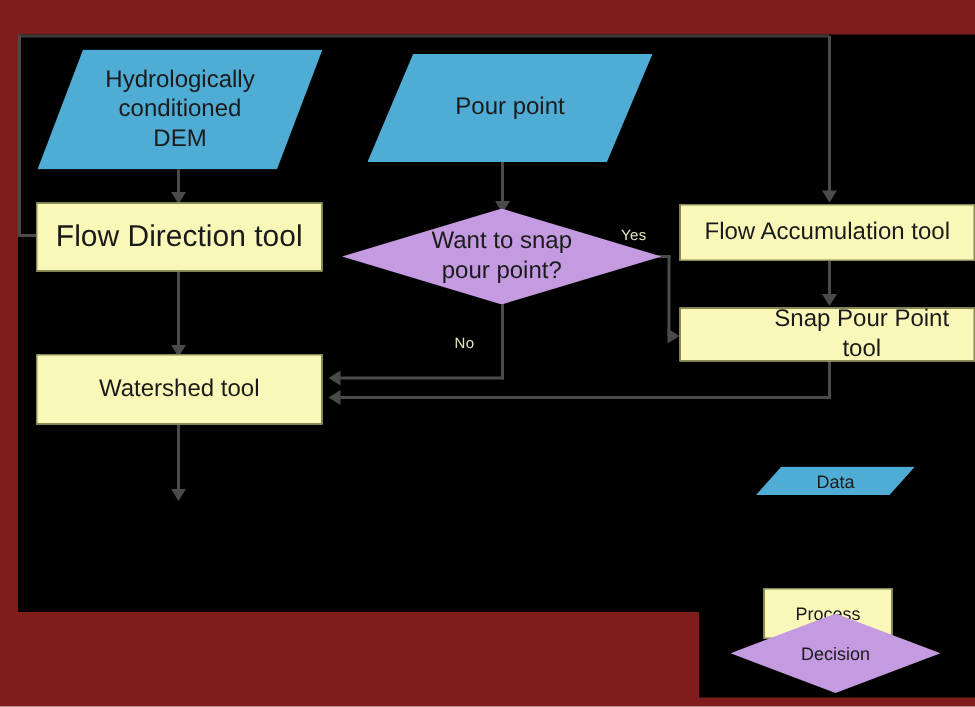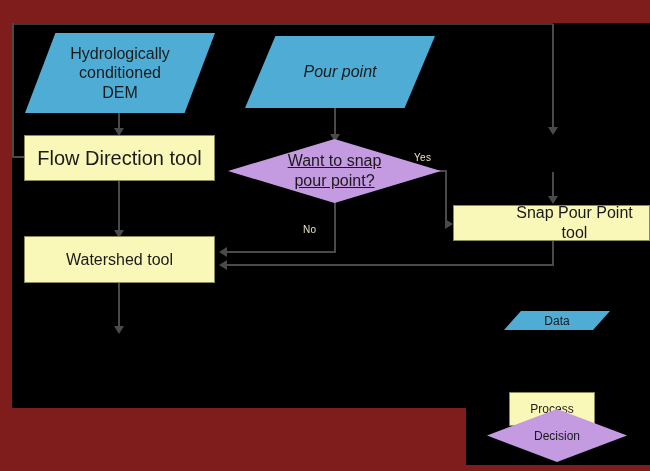--- a/index.html
+++ b/index.html
@@ -87,31 +87,34 @@
 
   <div class="ln lnv" style="left:118px;top:283px;height:46px;"></div>
   <div class="arw arw-down" style="left:114px;top:326px;"></div>
 
   <div class="node data-shape" style="left:25px;top:33px;width:190px;height:80px;">
     <span class="lbl" style="font-size:16px;">Hydrologically
 conditioned
 DEM</span>
   </div>
 
-  <div class="node data-shape" style="left:245px;top:36px;width:190px;height:72px;font-style:italic;">
+  <div class="node data-shape" style="left:245px;top:36px;width:190px;height:72px;">
     <span class="lbl" style="font-size:16px;">Pour point</span>
   </div>
 
   <div class="node process-shape" style="left:24px;top:135px;width:191px;height:46px;">
     <span class="lbl" style="font-size:20px;">Flow Direction tool</span>
   </div>
 
+  <div class="node process-shape" style="left:453px;top:136px;width:197px;height:38px;">
+    <span class="lbl" style="font-size:16px;">Flow Accumulation tool</span>
+  </div>
 
   <div class="node decision-shape" style="left:228px;top:139px;width:213px;height:64px;">
-    <span class="lbl" style="font-size:16px;text-decoration:underline;">Want to snap
+    <span class="lbl" style="font-size:16px;">Want to snap
 pour point?</span>
   </div>
 
   <div class="node process-shape" style="left:453px;top:205px;width:197px;height:36px;padding-left:46px;">
     <span class="lbl" style="font-size:16px;">Snap Pour Point tool</span>
   </div>
 
   <div class="node process-shape" style="left:24px;top:236px;width:191px;height:47px;">
     <span class="lbl" style="font-size:16px;">Watershed tool</span>
   </div>

